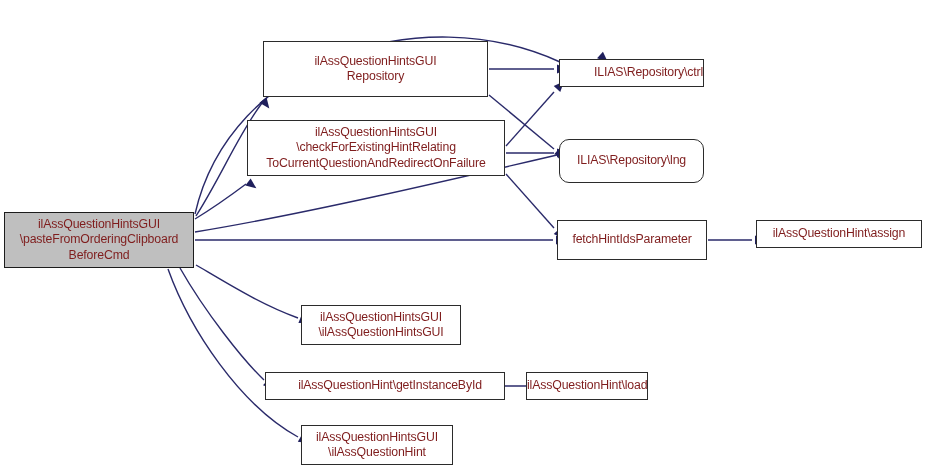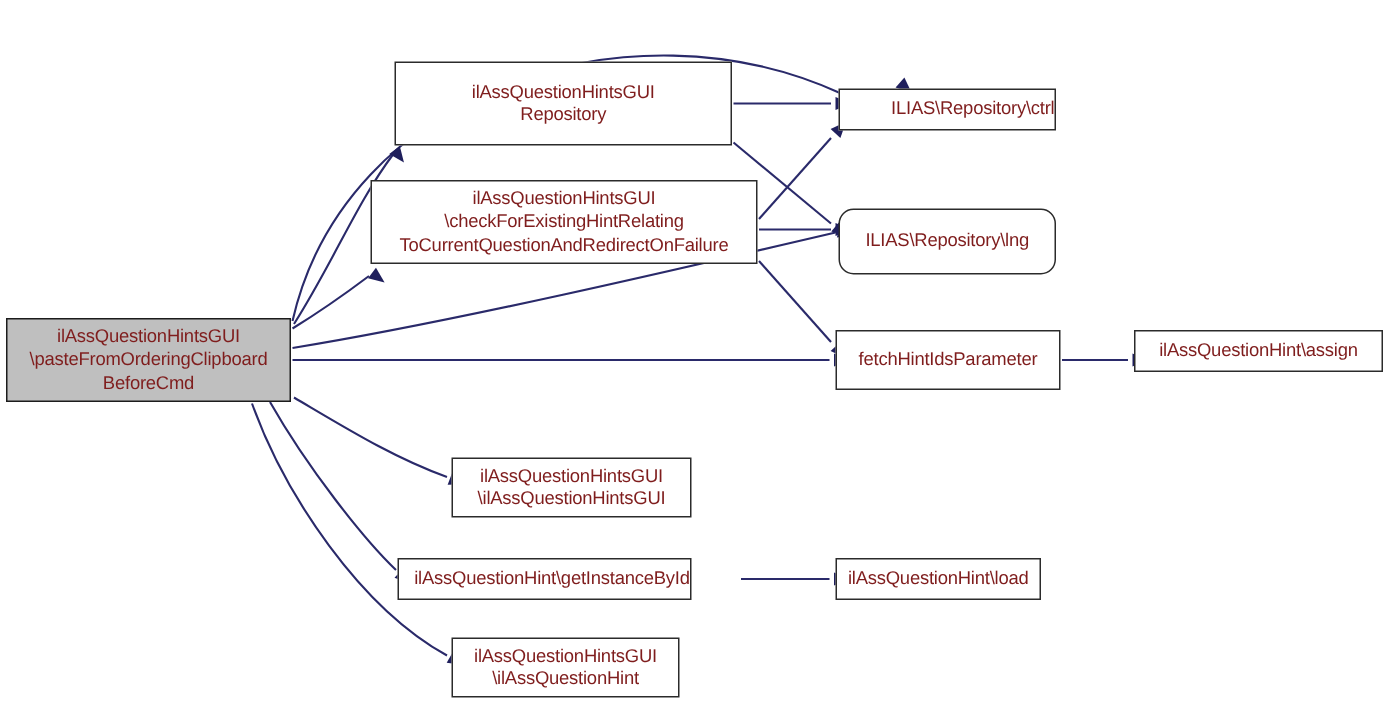--- a/index.html
+++ b/index.html
@@ -88,16 +88,16 @@
       <polygon points="0,-4.4 10.5,0 0,4.4" fill="#1f1f5c" transform="translate(556,386) rotate(0)"></polygon>
     </svg>
 <div class="gnode root" style="left: 4px; top: 212px; width: 190px; height: 56px; background: rgb(191, 191, 191);"><span class="nline">ilAssQuestionHintsGUI</span><span class="nline">\pasteFromOrderingClipboard</span><span class="nline">BeforeCmd</span></div>
     <div class="gnode" style="left: 263px; top: 41px; width: 225px; height: 56px;"><span class="nline">ilAssQuestionHintsGUI</span><span class="nline">Repository</span></div>
     <div class="gnode" style="left: 247px; top: 120px; width: 258px; height: 56px;"><span class="nline">ilAssQuestionHintsGUI</span><span class="nline">\checkForExistingHintRelating</span><span class="nline">ToCurrentQuestionAndRedirectOnFailure</span></div>
     <div class="gnode" style="left: 559px; top: 59px; width: 145px; height: 28px; text-align: right;"><span class="nline">ILIAS\Repository\ctrl</span></div>
     <div class="gnode" style="left: 559px; top: 139px; width: 145px; height: 44px; border-radius: 10px;"><span class="nline">ILIAS\Repository\lng</span></div>
     <div class="gnode" style="left: 557px; top: 220px; width: 150px; height: 40px;"><span class="nline">fetchHintIdsParameter</span></div>
     <div class="gnode" style="left: 756px; top: 220px; width: 166px; height: 28px;"><span class="nline">ilAssQuestionHint\assign</span></div>
     <div class="gnode" style="left: 301px; top: 305px; width: 160px; height: 40px;"><span class="nline">ilAssQuestionHintsGUI</span><span class="nline">\ilAssQuestionHintsGUI</span></div>
-    <div class="gnode" style="left: 265px; top: 372px; width: 196px; height: 28px; padding-left: 10px;"><span class="nline">ilAssQuestionHint\getInstanceById</span></div>
-    <div class="gnode" style="left: 557px; top: 372px; width: 137px; height: 28px;"><span class="nline">ilAssQuestionHint\load</span></div>
+    <div class="gnode" style="left: 265px; top: 372px; width: 240px; height: 28px; padding-left: 10px;"><span class="nline">ilAssQuestionHint\getInstanceById</span></div>
+    <div class="gnode" style="left: 526px; top: 372px; width: 122px; height: 28px;"><span class="nline">ilAssQuestionHint\load</span></div>
     <div class="gnode" style="left: 301px; top: 425px; width: 152px; height: 40px;"><span class="nline">ilAssQuestionHintsGUI</span><span class="nline">\ilAssQuestionHint</span></div>
   </div>
 
 </body></html>

